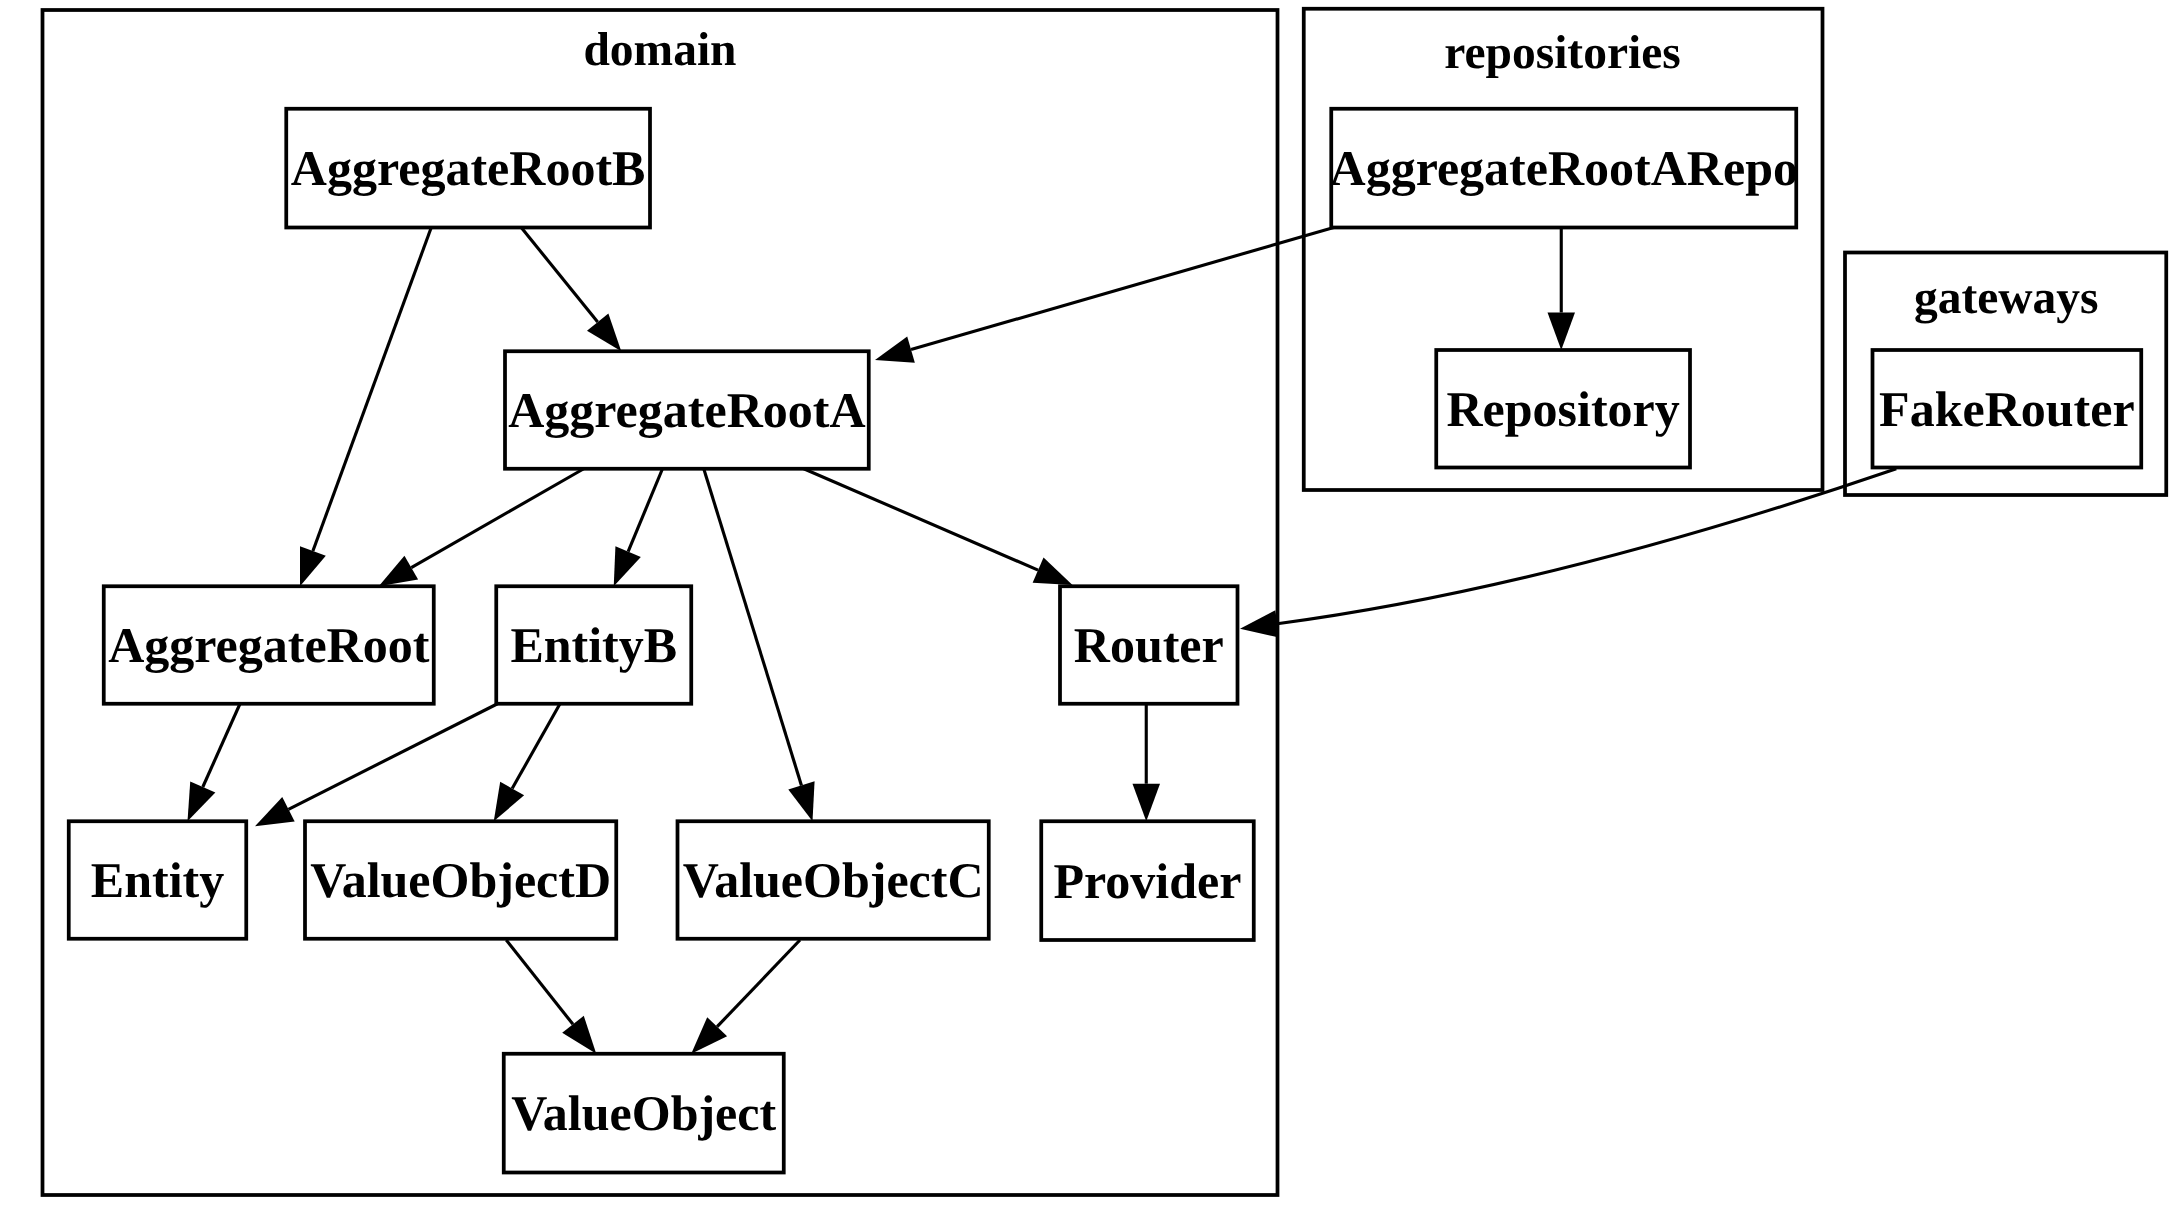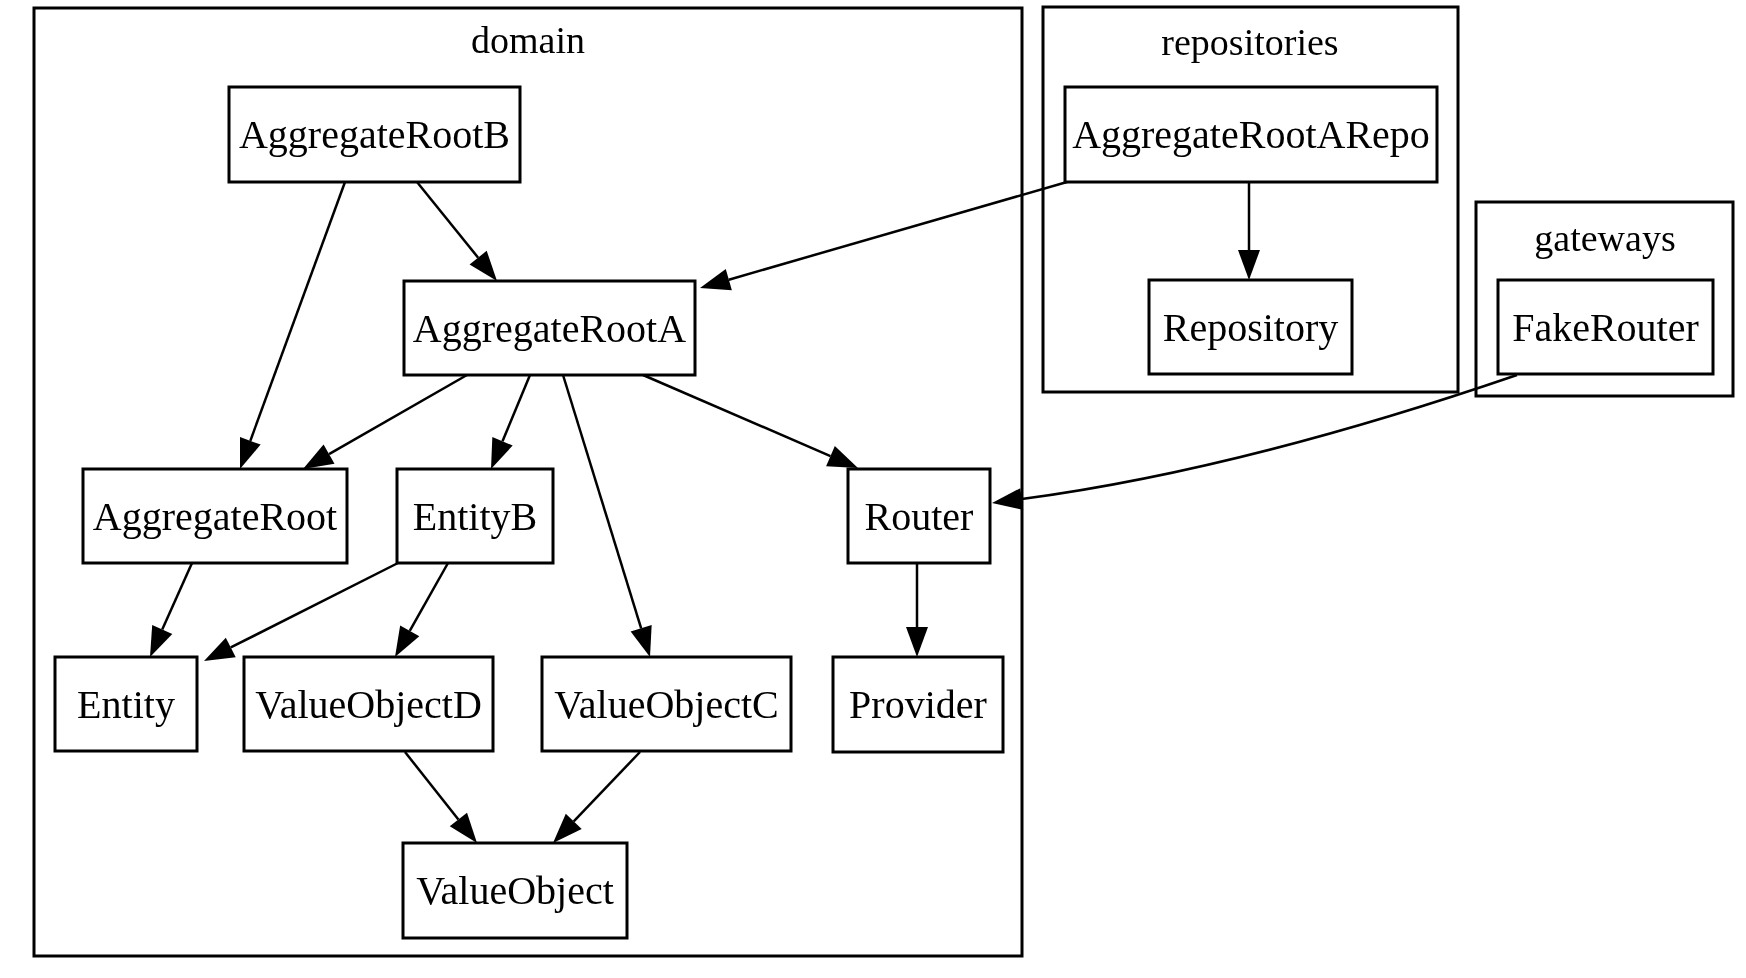--- a/index.html
+++ b/index.html
@@ -6,20 +6,21 @@
     margin: 0;
     padding: 0;
     background: #ffffff;
   }
   .canvas {
     position: relative;
     width: 1746px;
     height: 978px;
     background: #ffffff;
     overflow: hidden;
+    font-weight: bold;
   }
   svg {
     display: block;
     font-family: "Liberation Serif", "DejaVu Serif", serif;
   }
   .cluster-rect {
     fill: none;
     stroke-width: 3;
   }
   .node-rect {

